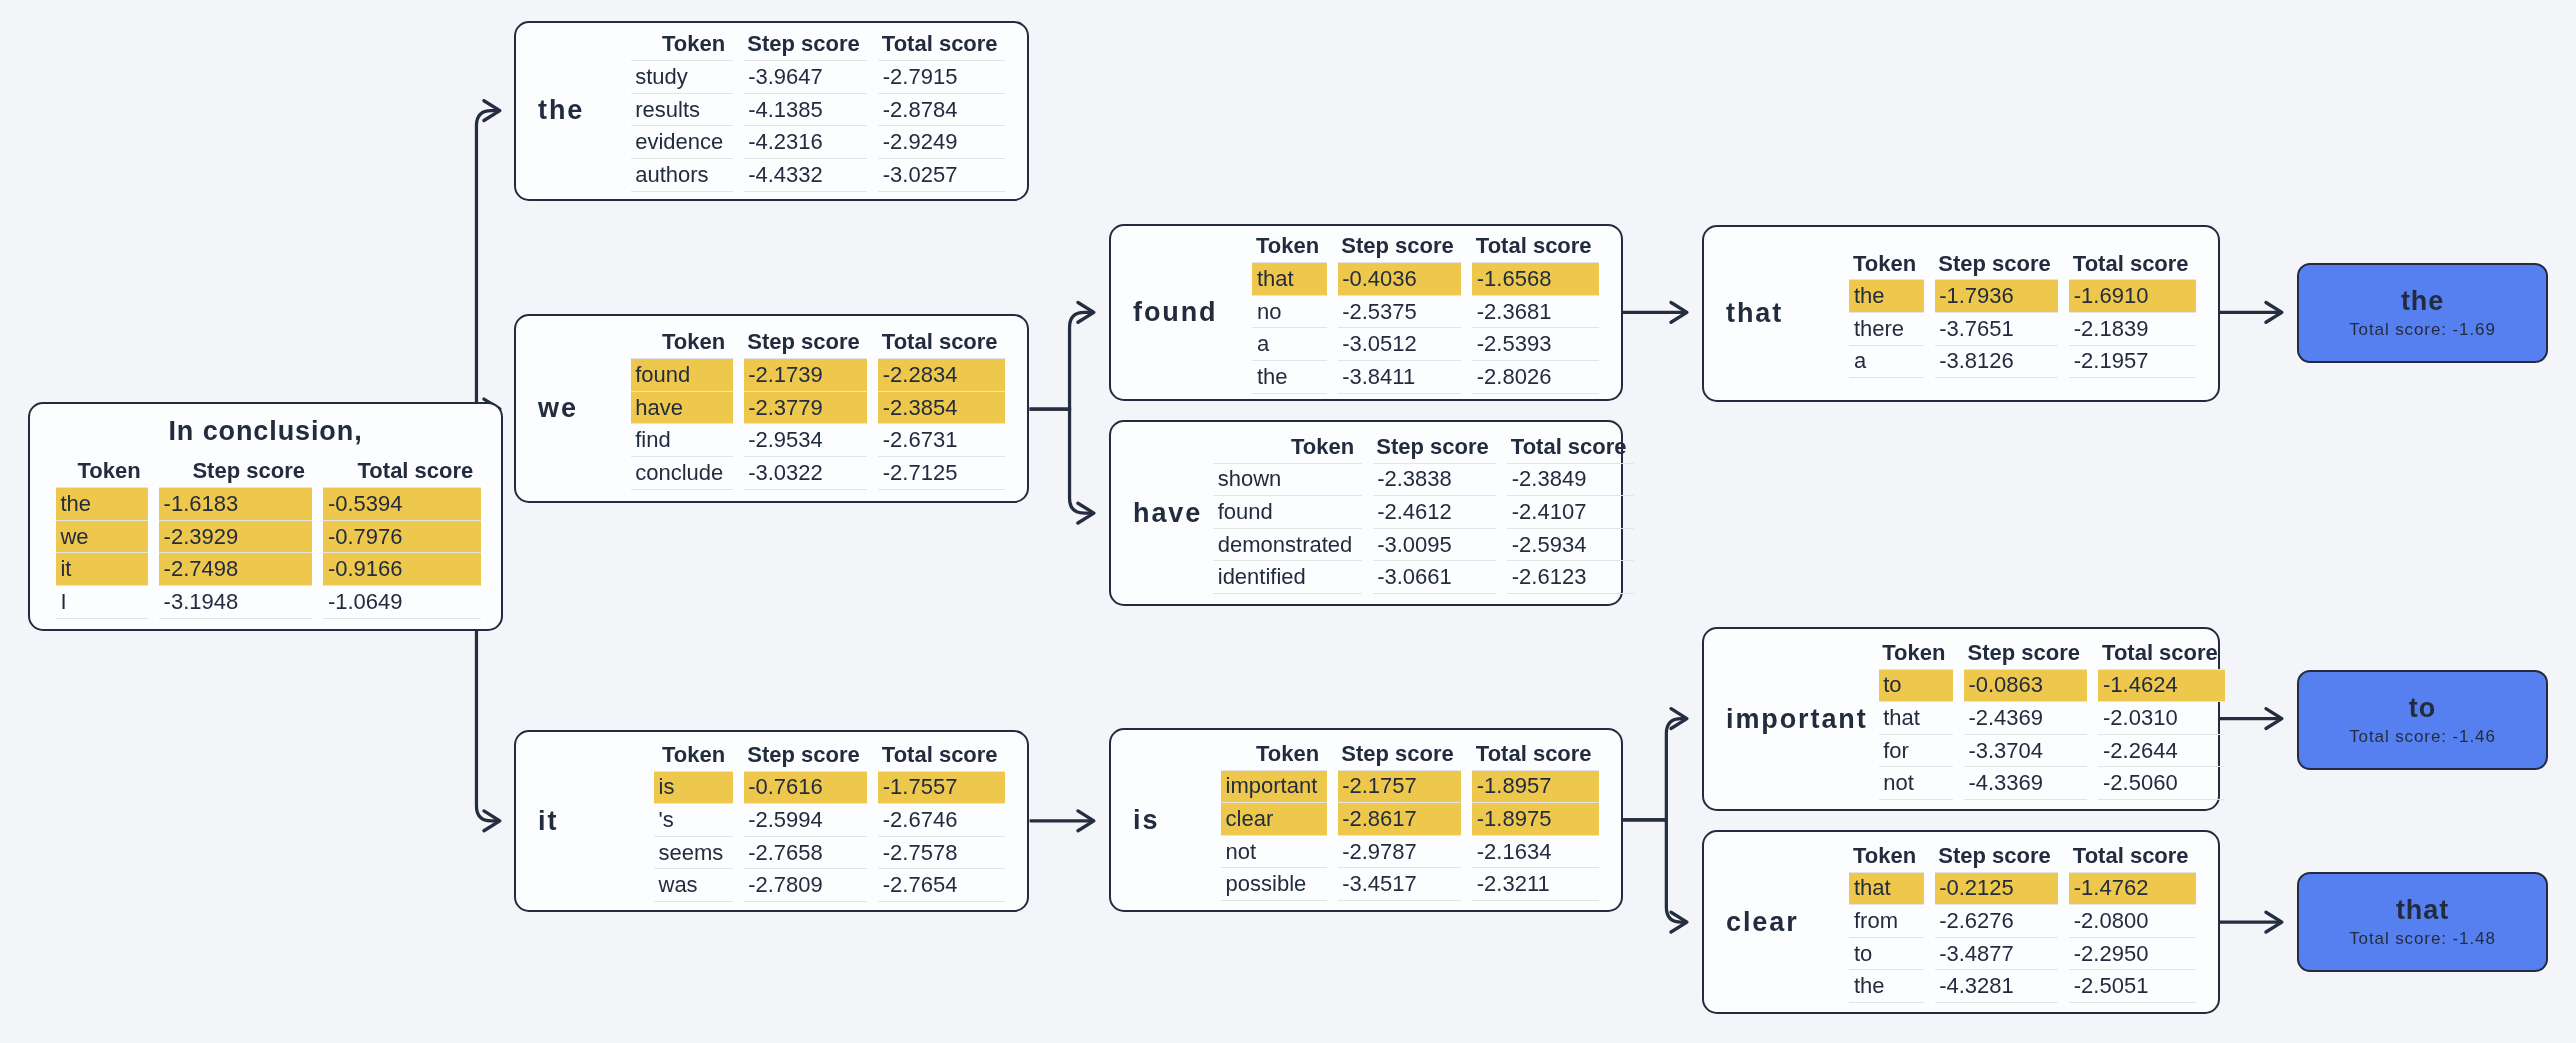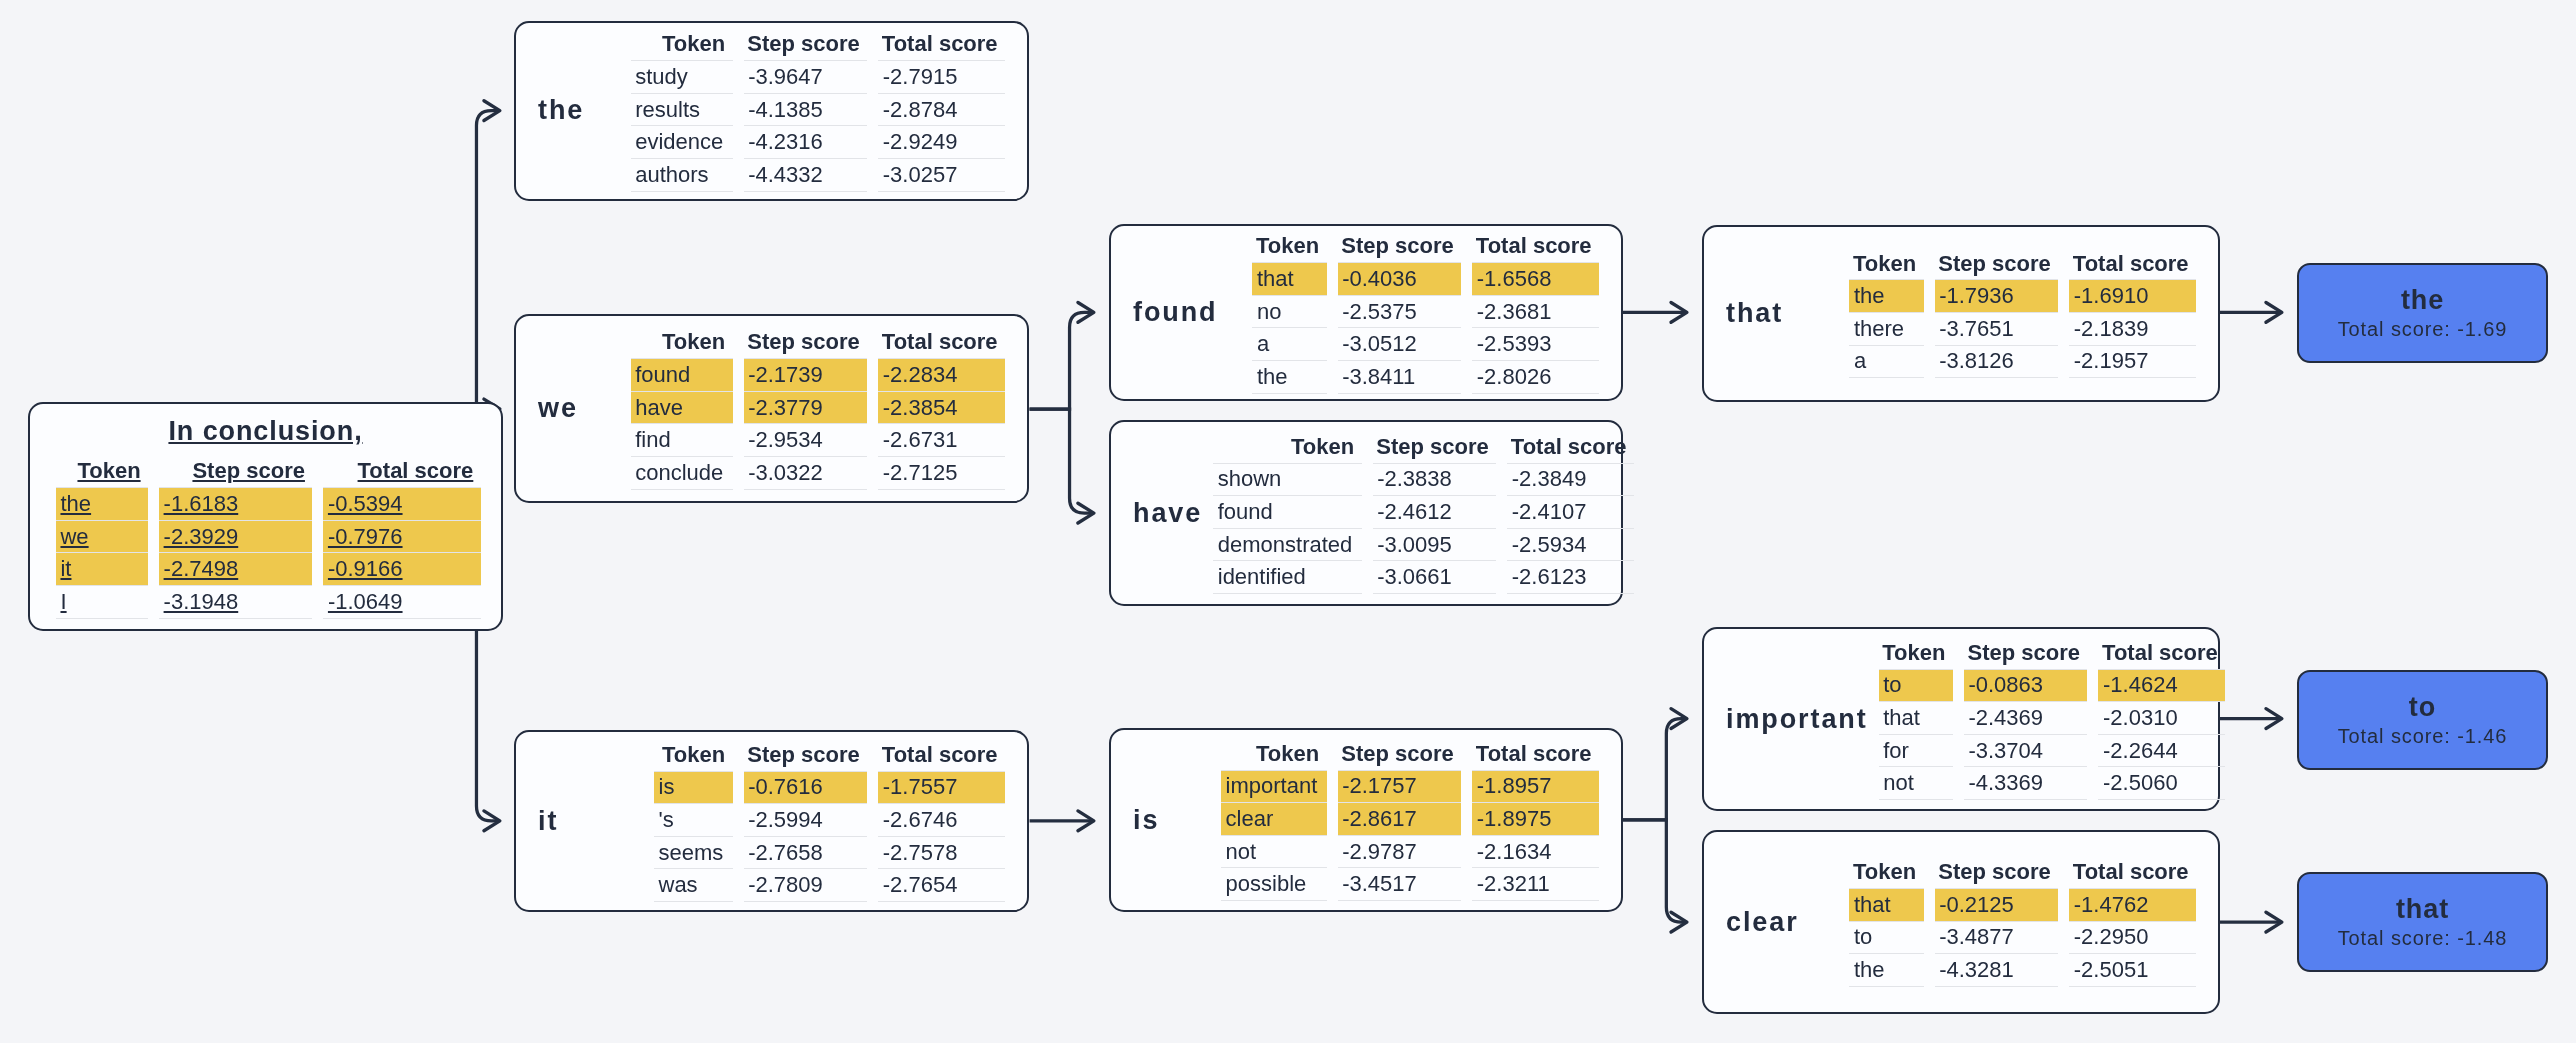--- a/index.html
+++ b/index.html
@@ -51,21 +51,21 @@
   .node.root table.scores{margin-left:5.6px;}
 
   .terminal{
     position:absolute;box-sizing:border-box;
     background:#5680f0;
     border:2.8px solid #232c3e;
     border-radius:13px;
     display:flex;flex-direction:column;align-items:center;justify-content:center;
   }
   .t-label{font-weight:bold;font-size:27px;letter-spacing:0.9px;}
-  .t-score{font-size:20px;margin-top:2.8px;letter-spacing:0.9px;}
+  .t-score{font-size:17px;margin-top:2.8px;letter-spacing:0.9px;}
 </style>
 </head>
 <body>
 
 <div class="canvas">
 
   <svg class="edges" width="2576" height="1043" viewBox="0 0 2770 1122">
     <defs>
       <marker id="arrowhead" viewBox="0 0 10 10" refX="7.2" refY="5" markerWidth="8" markerHeight="8" orient="auto">
         <path d="M1.5,1.2 L7.6,5 L1.5,8.8" fill="none" stroke="#242e40" stroke-width="1.3" stroke-linecap="round" stroke-linejoin="round"></path>
@@ -83,21 +83,21 @@
       <path d="M1745,336 H1813" marker-end="url(#arrowhead)"></path>
       <path d="M1745,882 H1792 V789 Q1792,773 1808,773 H1813" marker-end="url(#arrowhead)"></path>
       <path d="M1745,882 H1792 V976 Q1792,992 1808,992 H1813" marker-end="url(#arrowhead)"></path>
 
       <path d="M2387,336 H2453" marker-end="url(#arrowhead)"></path>
       <path d="M2387,773 H2453" marker-end="url(#arrowhead)"></path>
       <path d="M2387,992 H2453" marker-end="url(#arrowhead)"></path>
     </g>
   </svg>
 
-  <div class="node root" style="left:28px;top:402px;width:475px;height:229px;text-decoration:underline;">
+  <div class="node root" style="left:28px;top:402px;width:475px;height:229px;">
     <div class="root-title">In conclusion,</div>
     <table class="scores">
       <thead>
           <tr>
             <th>Token</th>
             <th>Step score</th>
             <th>Total score</th>
           </tr>
         </thead>
         <tbody>
@@ -410,20 +410,25 @@
             <th>Total score</th>
           </tr>
         </thead>
         <tbody>
           <tr>
             <td class="hl">that</td>
             <td class="hl">-0.2125</td>
             <td class="hl">-1.4762</td>
           </tr>
           <tr>
+            <td>from</td>
+            <td>-2.6276</td>
+            <td>-2.0800</td>
+          </tr>
+          <tr>
             <td>to</td>
             <td>-3.4877</td>
             <td>-2.2950</td>
           </tr>
           <tr>
             <td>the</td>
             <td>-4.3281</td>
             <td>-2.5051</td>
           </tr>
         </tbody>

